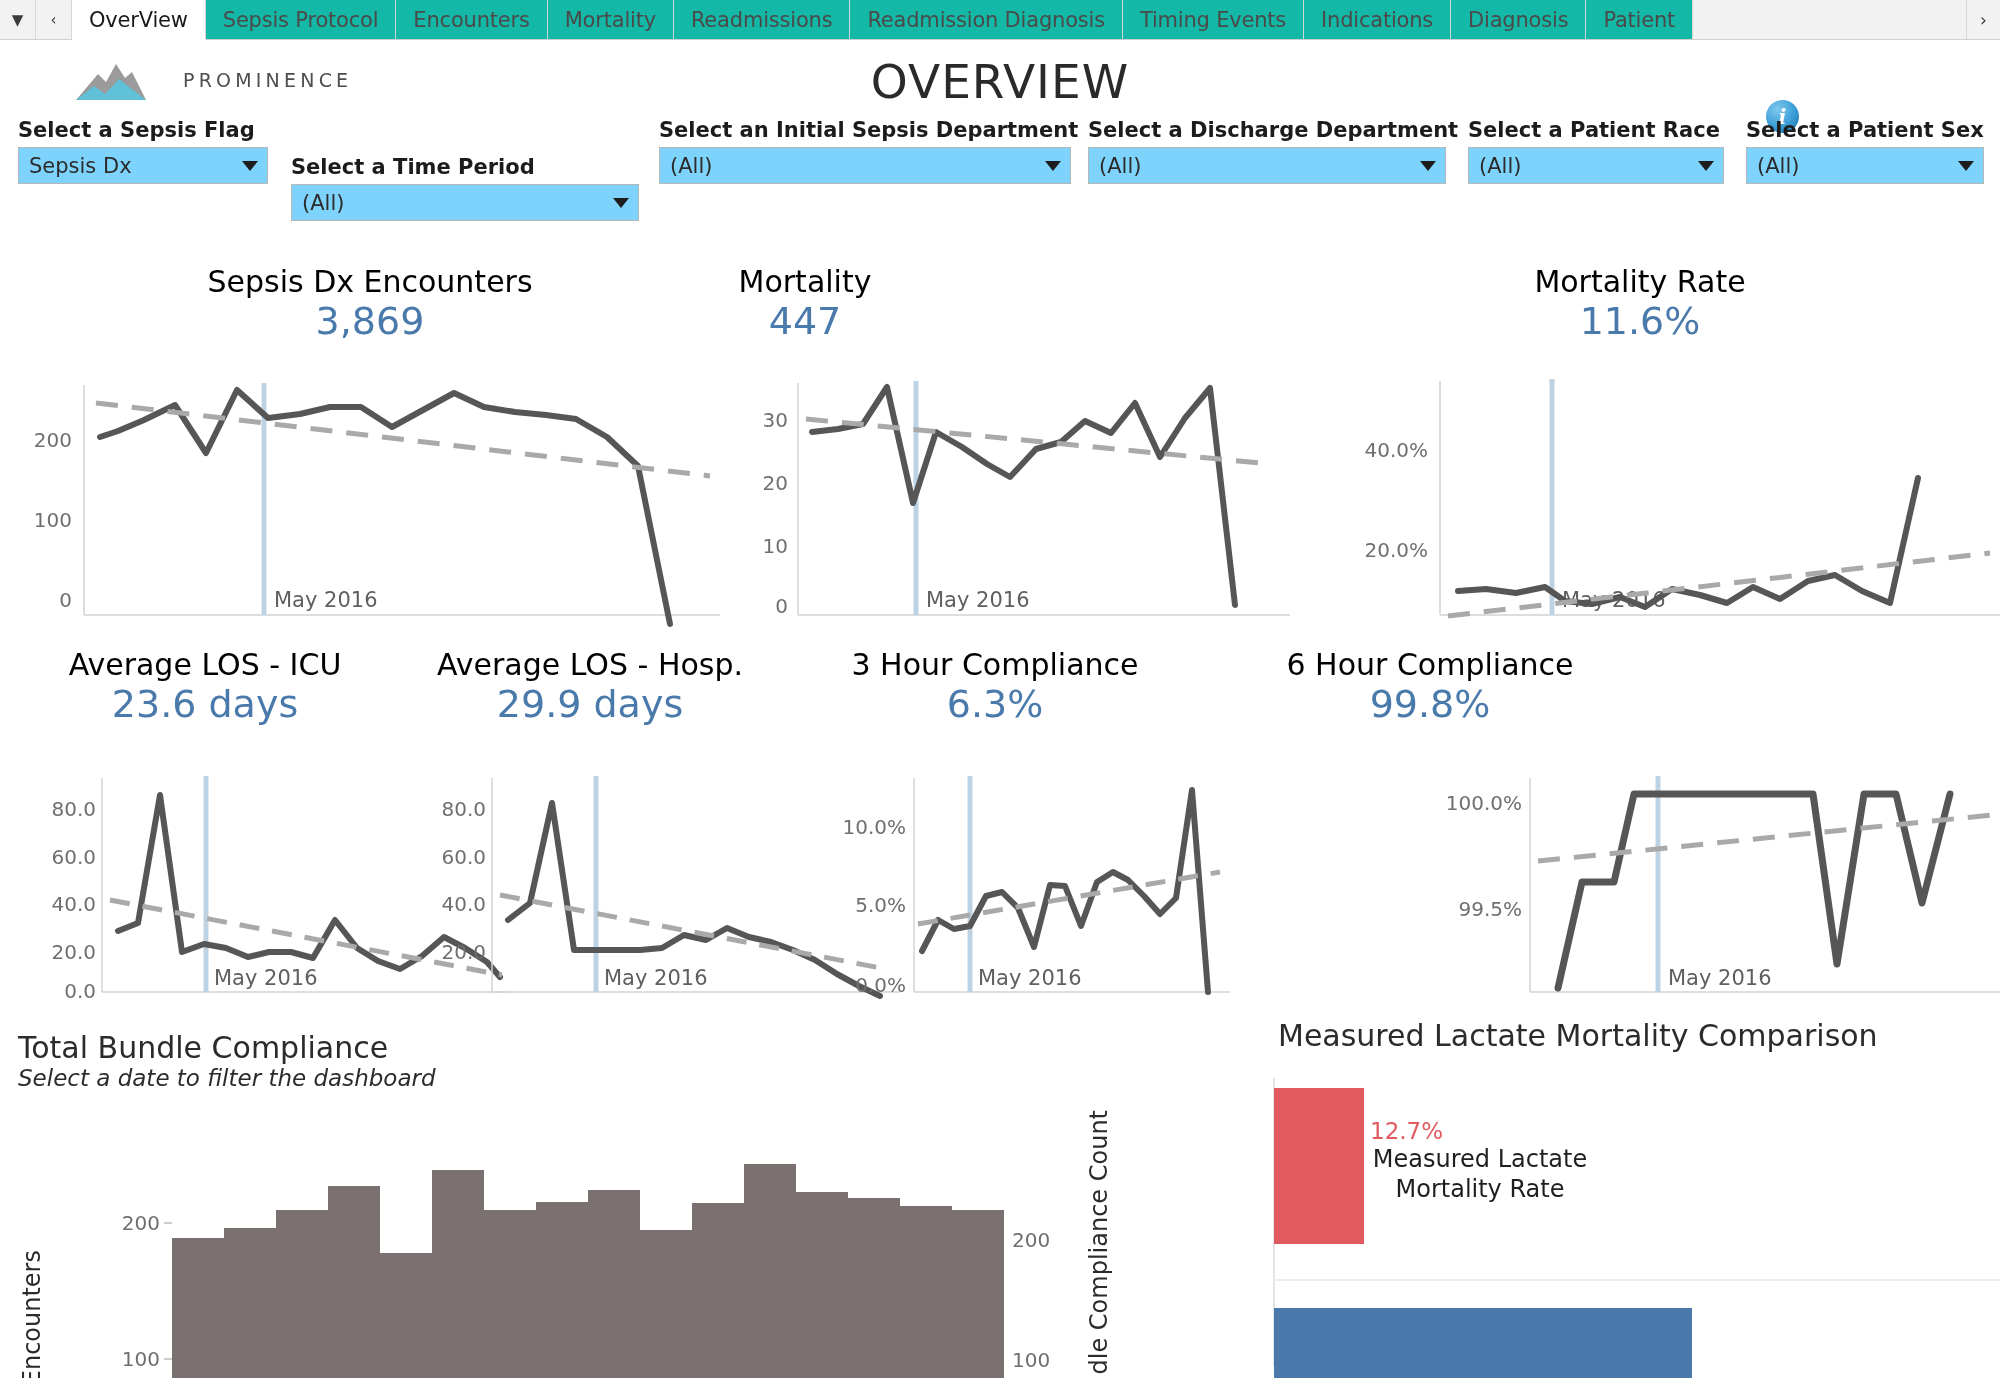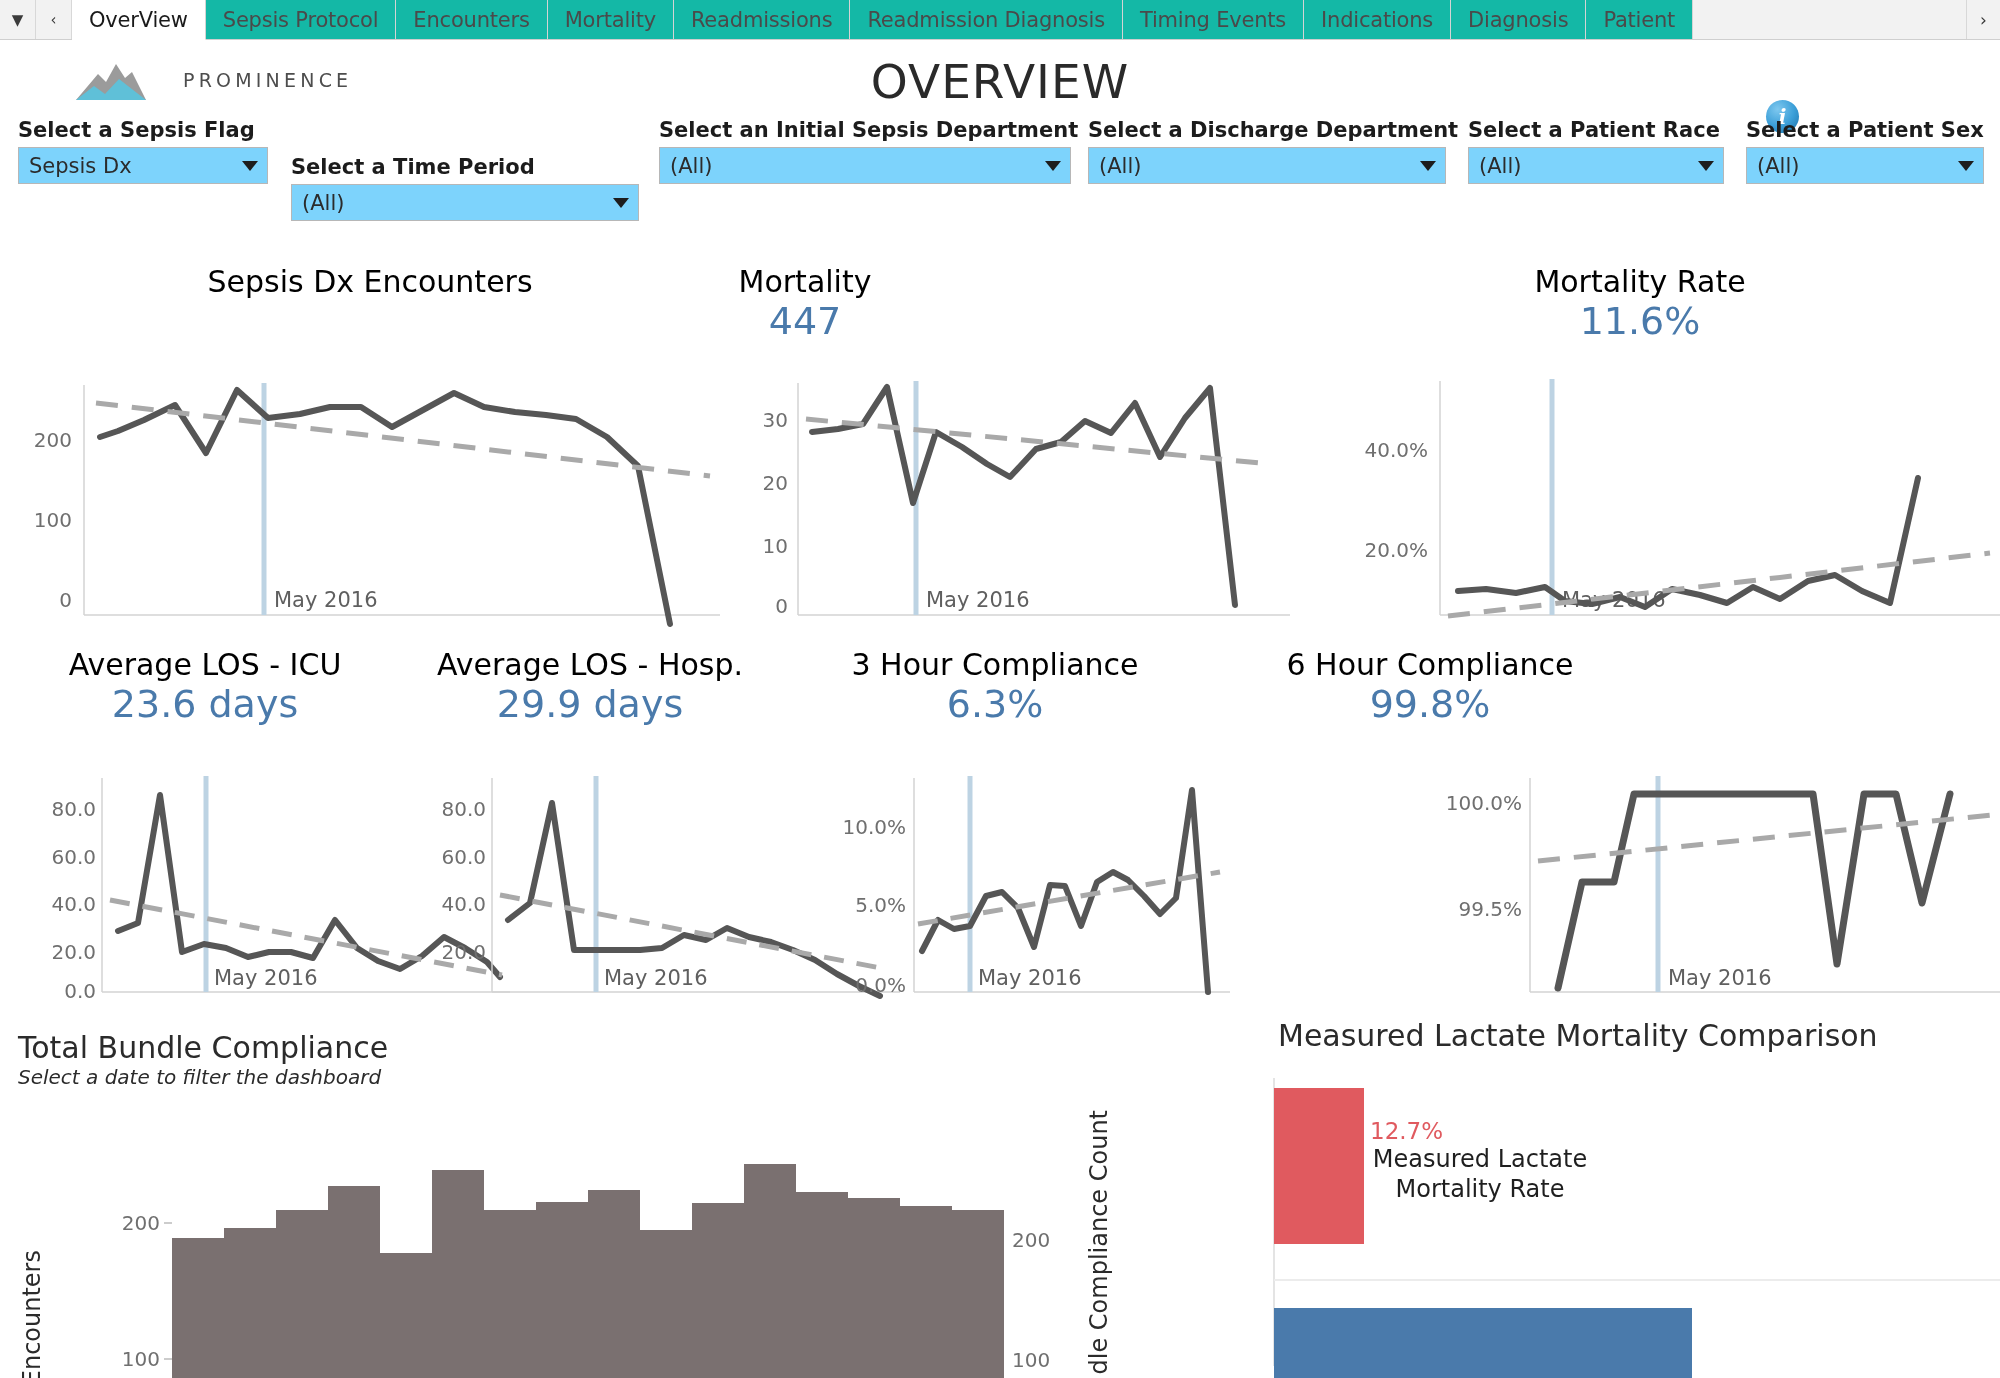--- a/index.html
+++ b/index.html
@@ -93,21 +93,21 @@
   .kpi-value {
     font-size: 38px; color: #4a7aab; text-align: center;
     line-height: 1.25; white-space: nowrap;
   }
   .spark { position: absolute; }
   .spark svg { display: block; overflow: visible; }
   .axis-txt { font-size: 20px; fill: #6f6f6f; font-family: "DejaVu Sans", "Liberation Sans", sans-serif; }
   .ref-txt  { font-size: 21px; fill: #5f5f5f; font-family: "DejaVu Sans", "Liberation Sans", sans-serif; }
   
   .panel-title { font-size: 30px; color: #2b2b2b; white-space: nowrap; }
-  .panel-sub  { font-size: 20px; color: #2b2b2b; font-style: italic; white-space: nowrap; }
+  .panel-sub  { font-size: 23px; color: #2b2b2b; font-style: italic; white-space: nowrap; }
   .axis-title-v {
     font-size: 24px; color: #2b2b2b;
     writing-mode: vertical-rl; transform: rotate(180deg);
     white-space: nowrap;
   }
   .bar-label-pct { font-size: 23px; color: #e05a5f; white-space: nowrap; }
   .bar-label-txt { font-size: 24px; color: #1f1f1f; text-align: center; line-height: 1.25; }
 </style>
 </head>
 <body>
@@ -184,20 +184,21 @@
     <div class="filter-label">Select a Patient Sex</div>
     <div class="filter-box">
       <span class="filter-value">(All)</span>
       <span class="caret"></span>
     </div>
   </div>
 </div>
 
 <div style="position:absolute;left:20px;top:265px;width:700px;">
   <div class="kpi-title">Sepsis Dx Encounters</div>
+  <div class="kpi-value">3,869</div>
 </div>
 <div class="spark" style="left:20px;top:375px;">
   <svg width="700" height="245" viewBox="0 0 700 245">
     <text class="axis-txt" x="52" y="72" text-anchor="end">200</text>
     <text class="axis-txt" x="52" y="152" text-anchor="end">100</text>
     <text class="axis-txt" x="52" y="232" text-anchor="end">0</text>
     <line x1="64" y1="10" x2="64" y2="240" stroke="#d3d3d3" stroke-width="1.5"></line>
     <line x1="64" y1="240" x2="700" y2="240" stroke="#d3d3d3" stroke-width="1.5"></line>
     <line x1="244" y1="8" x2="244" y2="240" stroke="#bdd3e3" stroke-width="5"></line>
     <text class="ref-txt" x="254" y="232">May 2016</text>

